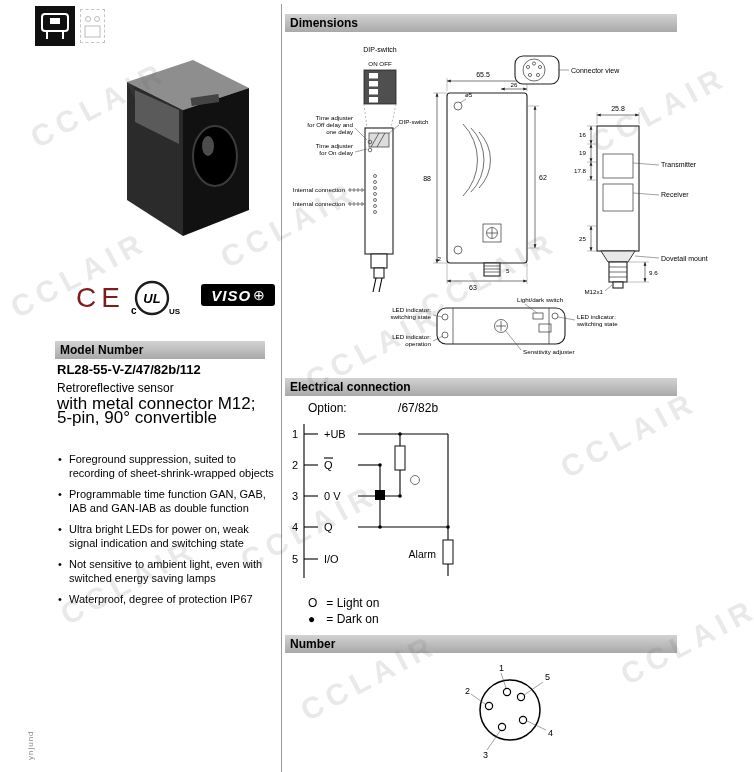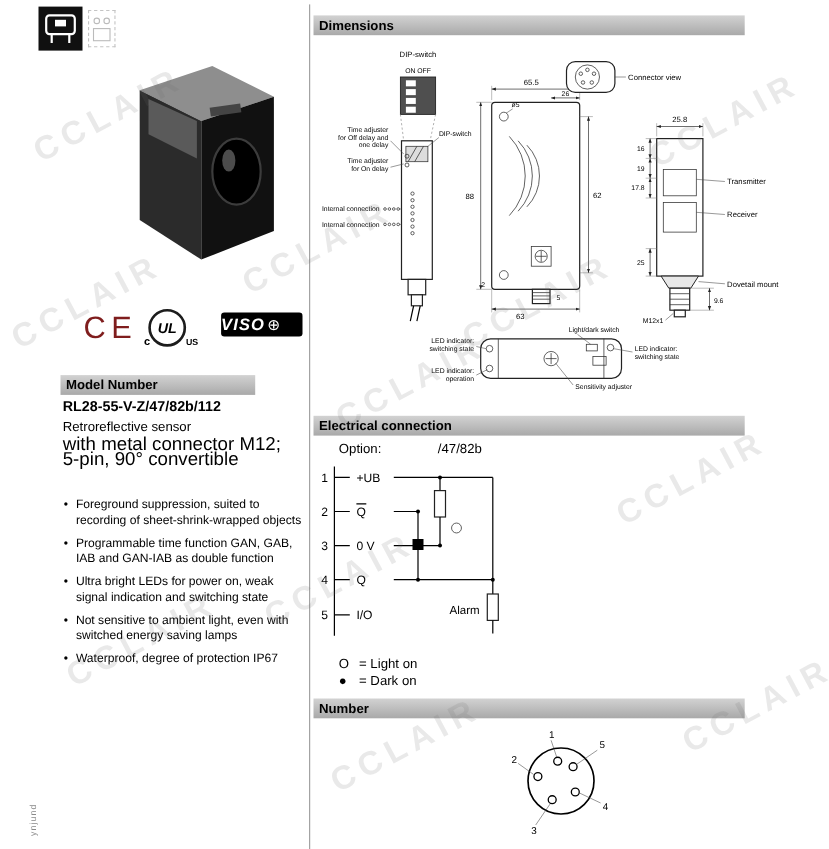--- a/index.html
+++ b/index.html
@@ -2,37 +2,37 @@
 <html><head>
 <meta charset="utf-8">
 <style>
   *{margin:0;padding:0;box-sizing:border-box}
   html,body{background:#fff}
   .page{position:relative;width:754px;height:772px;background:#fff;overflow:hidden;
         font-family:"Liberation Sans",sans-serif;color:#000}
   .vdiv{position:absolute;left:281px;top:4px;width:1px;height:768px;background:#9a9a9a}
   .bar{position:absolute;height:18px;background:linear-gradient(180deg,#d2d2d2,#a9a9a9);
        font-size:12px;font-weight:bold;line-height:18px;padding-left:5px}
-  .bar.left{left:55px;width:177px}
+  .bar.left{left:55px;width:210px}
   .bar.right{left:285px;width:392px}
   .wm{position:absolute;font-size:30px;font-weight:bold;letter-spacing:6px;
       color:rgba(110,110,110,.15);transform:rotate(-28deg);transform-origin:left top;
       pointer-events:none;z-index:6;white-space:nowrap}
   .abs{position:absolute}
   .model-num{left:57px;top:362px;font-size:13px;font-weight:bold}
   .prod-type{left:57px;top:381px;font-size:12px}
   .prod-desc{left:57px;top:397px;width:216px;font-size:17px;line-height:14px}
   .features-list{position:absolute;left:57px;top:452px;width:220px;list-style:none}
   .features-list li{position:relative;font-size:11px;line-height:14px;margin-bottom:7px;padding-left:12px}
   .features-list li::before{content:"•";position:absolute;left:1px;top:0}
   .logo-black{left:35px;top:6px;width:40px;height:40px;background:#101010}
   .logo-ghost{left:80px;top:9px;width:25px;height:34px;border:1px dashed #c4c4c4}
   .ce{left:76px;top:282px;font-size:28px;letter-spacing:5px;color:#7f1d1d}
   .visolux{left:201px;top:284px;width:74px;height:22px;background:#000;border-radius:3px;
-           display:flex;align-items:center;justify-content:flex-start;color:#fff}
+           display:flex;align-items:center;justify-content:center;color:#fff}
   .visolux .v-name{font-style:italic;font-weight:bold;font-size:15px;letter-spacing:1px}
   .visolux .v-plus{font-size:14px;margin-left:2px}
   .option-row{left:308px;top:401px;font-size:12px}
   .option-row .opt-val{margin-left:48px}
   .legend-row{font-size:12px}
   .legend-row .sym{display:inline-block;width:15px}
   .side-text{left:26px;top:760px;transform:rotate(-90deg);transform-origin:left top;
              font-size:8px;color:#8a8a8a;letter-spacing:1px}
   
   .ol{stroke:#222;stroke-width:1.1;fill:#fff}
@@ -321,21 +321,21 @@
       <line class="lead" x1="146" y1="305" x2="156" y2="300"></line>
 
       <text class="sl" x="236" y="318">Sensitivity adjuster</text>
       <line class="lead" x1="234" y1="314" x2="218" y2="294"></line>
     </g>
   </svg>
 
   <div class="bar right" style="top:378px">Electrical connection</div>
   <div class="abs option-row">
     <span>Option:</span>
-    <span class="opt-val">/47/82b</span>
+    <span class="opt-val">/67/82b</span>
   </div>
 
   <svg class="abs" style="left:288px;top:420px" width="280" height="172" viewBox="0 0 280 172">
     <line class="wire" x1="16" y1="4" x2="16" y2="158"></line>
 
     <line class="wire" x1="16" y1="14" x2="30" y2="14"></line>
     <line class="wire" x1="16" y1="45" x2="30" y2="45"></line>
     <line class="wire" x1="16" y1="76" x2="30" y2="76"></line>
     <line class="wire" x1="16" y1="107" x2="30" y2="107"></line>
     <line class="wire" x1="16" y1="139" x2="30" y2="139"></line>

